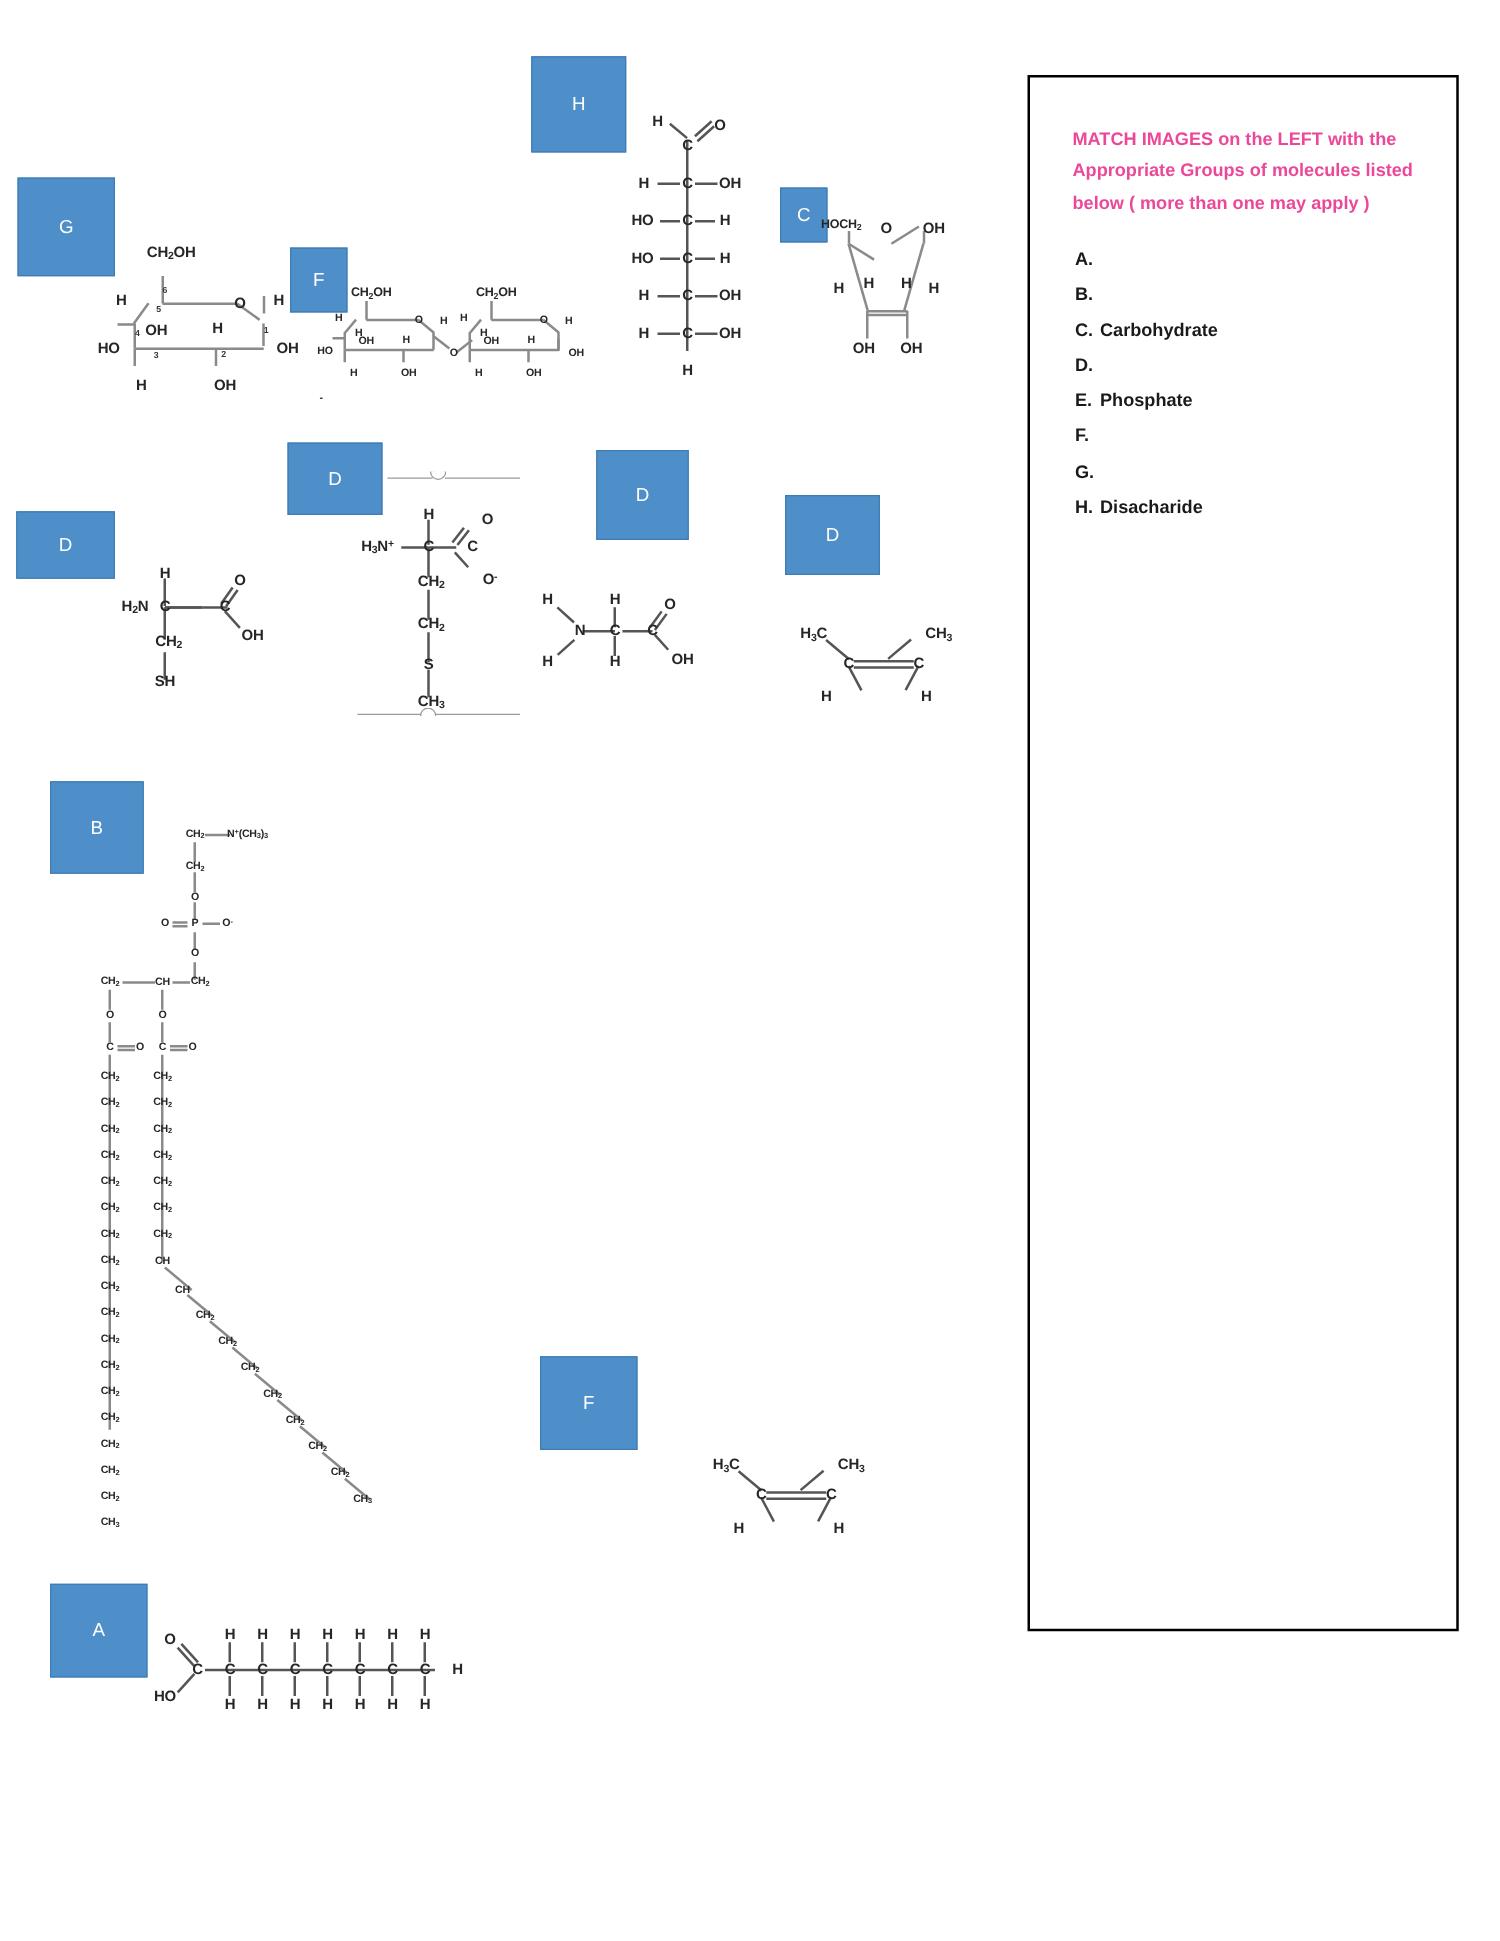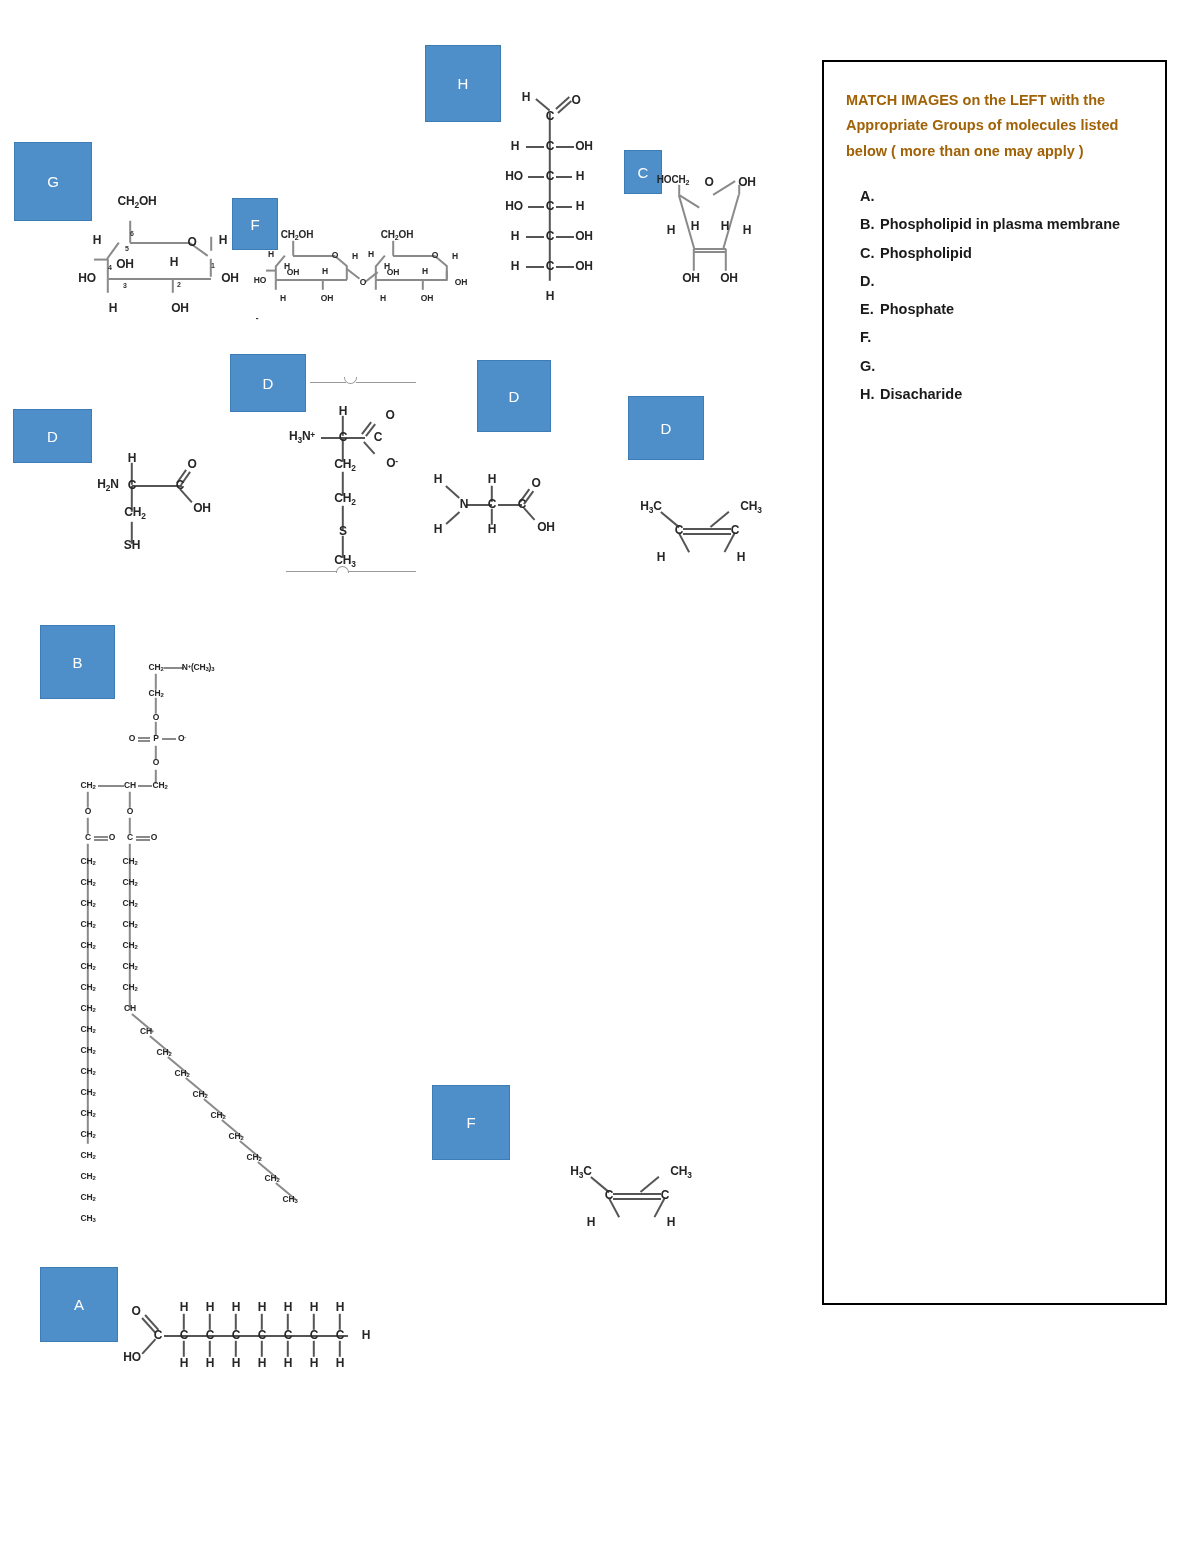--- a/index.html
+++ b/index.html
@@ -7,21 +7,21 @@
   .canvas{position:absolute;left:0;top:0;width:1200px;height:1553px;}
 
   
   .tag{position:absolute;background:#4e8fc9;border:1px solid #3d7cb4;
        color:#ffffff;display:flex;align-items:center;justify-content:center;
        font-size:15px;font-family:"Liberation Sans",sans-serif;font-weight:400;}
 
   
   .panel{position:absolute;left:822px;top:60px;width:345px;height:1245px;
          border:2px solid #000;background:#fff;box-sizing:border-box;padding:22px 18px 10px 18px;}
-  .panel p{margin:4px;font-size:14.5px;line-height:1.75;color:#a16207;font-weight:600;}
+  .panel p{margin:16px;font-size:14.5px;line-height:1.75;color:#ec4899;font-weight:600;}
   .panel ol{margin:18px 0 0 0;padding:0;list-style:none;}
   .panel li{display:flex;font-size:14.5px;line-height:1.95;color:#1a1a1a;font-weight:600;}
   .panel li .ltr{width:38px;flex:0 0 38px;padding-left:18px;box-sizing:border-box;}
   .panel li .txt{flex:1;}
 
   
   .mol{position:absolute;color:#2a2a2a;font-family:"Liberation Sans",sans-serif;}
   .at{position:absolute;font-size:12px;font-weight:700;color:#262626;
       white-space:nowrap;transform:translate(-50%,-50%);letter-spacing:-0.2px;}
   .at.sm{font-size:10px;}
@@ -43,25 +43,24 @@
 <div class="canvas">
 
   <div class="panel">
     <p>MATCH IMAGES on the LEFT with the Appropriate Groups of molecules listed below ( more than one may apply )</p>
     <ol>
       <li>
         <span class="ltr">A.</span>
       </li>
       <li>
         <span class="ltr">B.</span>
-        <span class="txt">Phospholipid in plasma membrane</span>
       </li>
       <li>
         <span class="ltr">C.</span>
-        <span class="txt">Phospholipid</span>
+        <span class="txt">Carbohydrate</span>
       </li>
       <li>
         <span class="ltr">D.</span>
       </li>
       <li>
         <span class="ltr">E.</span>
         <span class="txt">Phosphate</span>
       </li>
       <li>
         <span class="ltr">F.</span>

